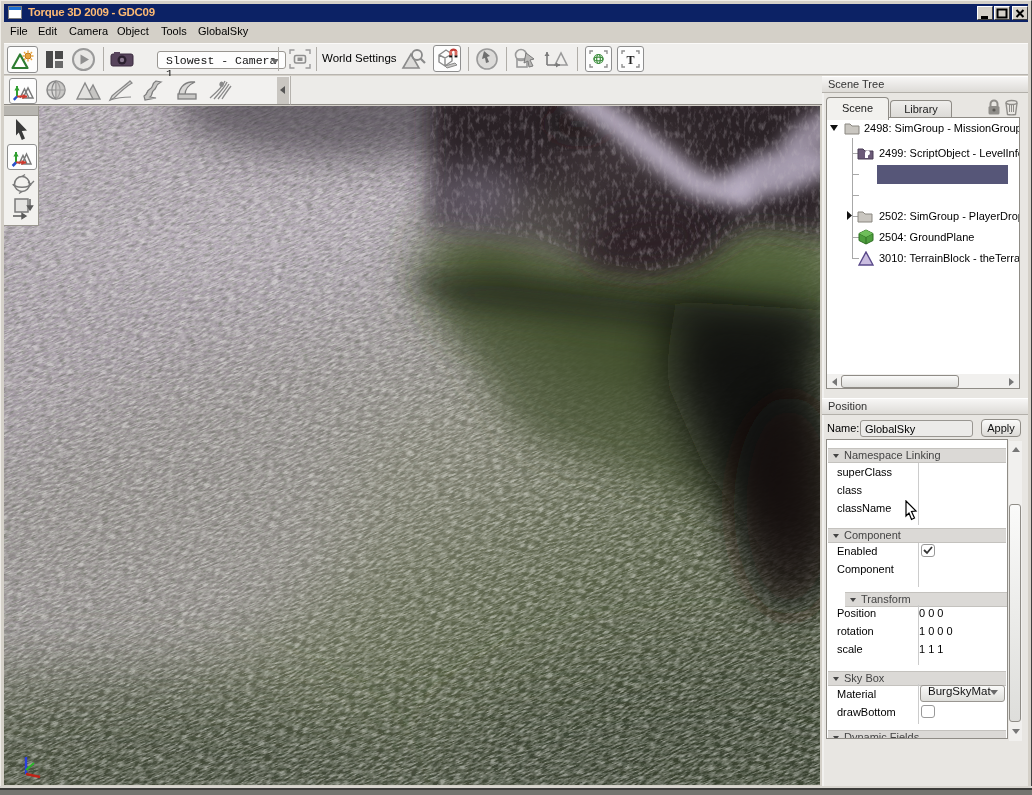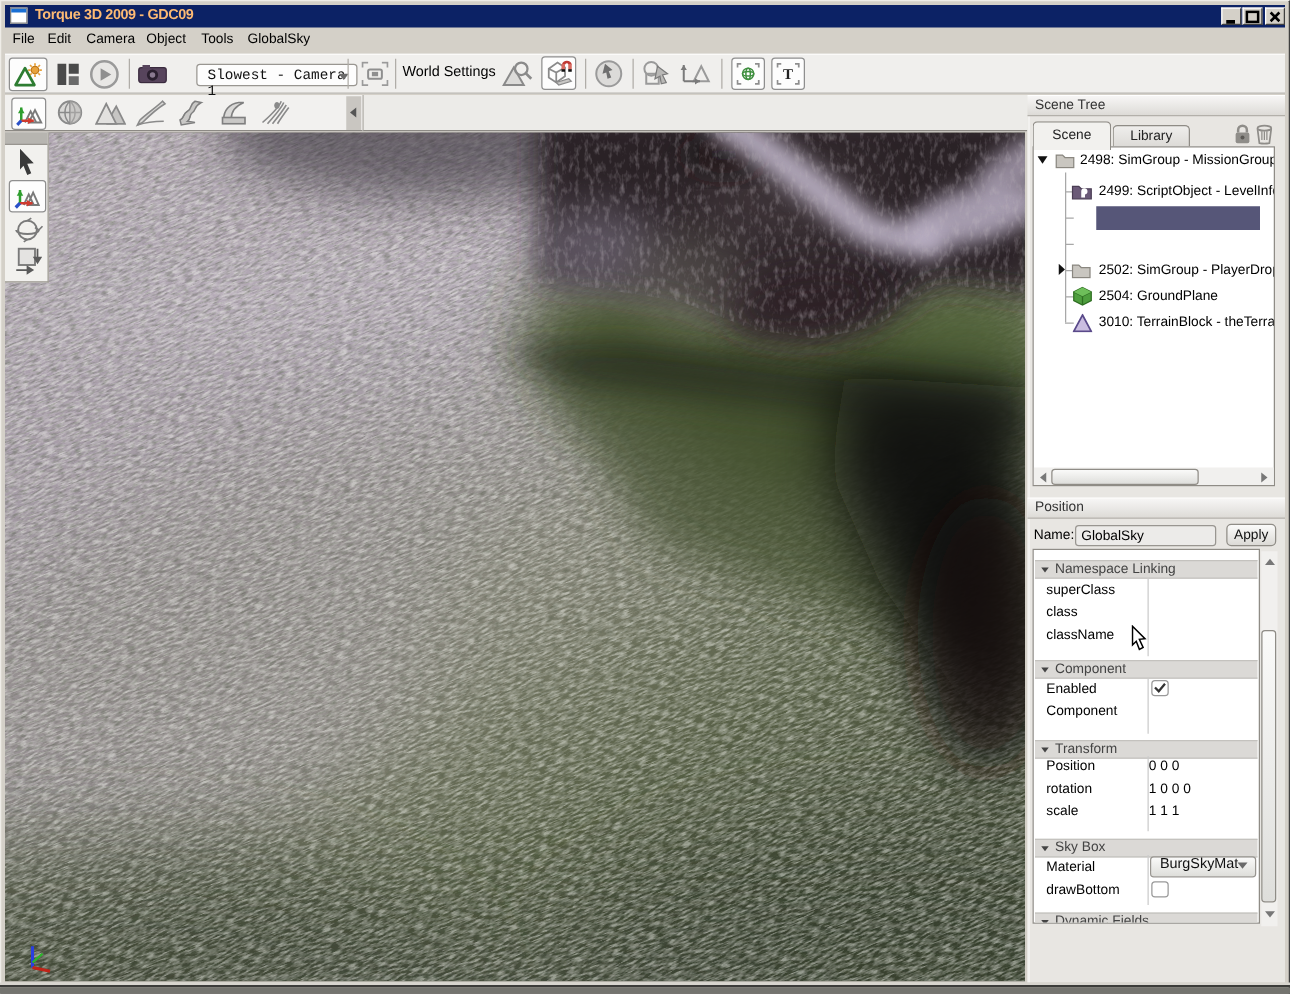--- a/index.html
+++ b/index.html
@@ -469,21 +469,21 @@
       <i></i>
       <b>Component</b>
     </div>
   <div class="prow" style="top:105px;">Enabled</div>
   <div class="prow" style="top:123px;">Component</div>
   <div class="cdiv" style="top:103px; height:44px;"></div>
   <div class="cb" style="left:94px; top:104px;"><svg width="12" height="11">
         <path d="M2 5 L5 8 L10 2" fill="none" stroke="#333" stroke-width="1.8"></path>
       </svg></div>
 
-  <div class="sect" style="top:152px;">
+  <div class="sect" style="top:152px;margin-left:17px;">
       <i></i>
       <b>Transform</b>
     </div>
   <div class="prow" style="top:167px;">Position</div>
     <div class="pval" style="top:167px;">0 0 0</div>
   <div class="prow" style="top:185px;">rotation</div>
     <div class="pval" style="top:185px;">1 0 0 0</div>
   <div class="prow" style="top:203px;">scale</div>
     <div class="pval" style="top:203px;">1 1 1</div>
   <div class="cdiv" style="top:165px; height:60px;"></div>

